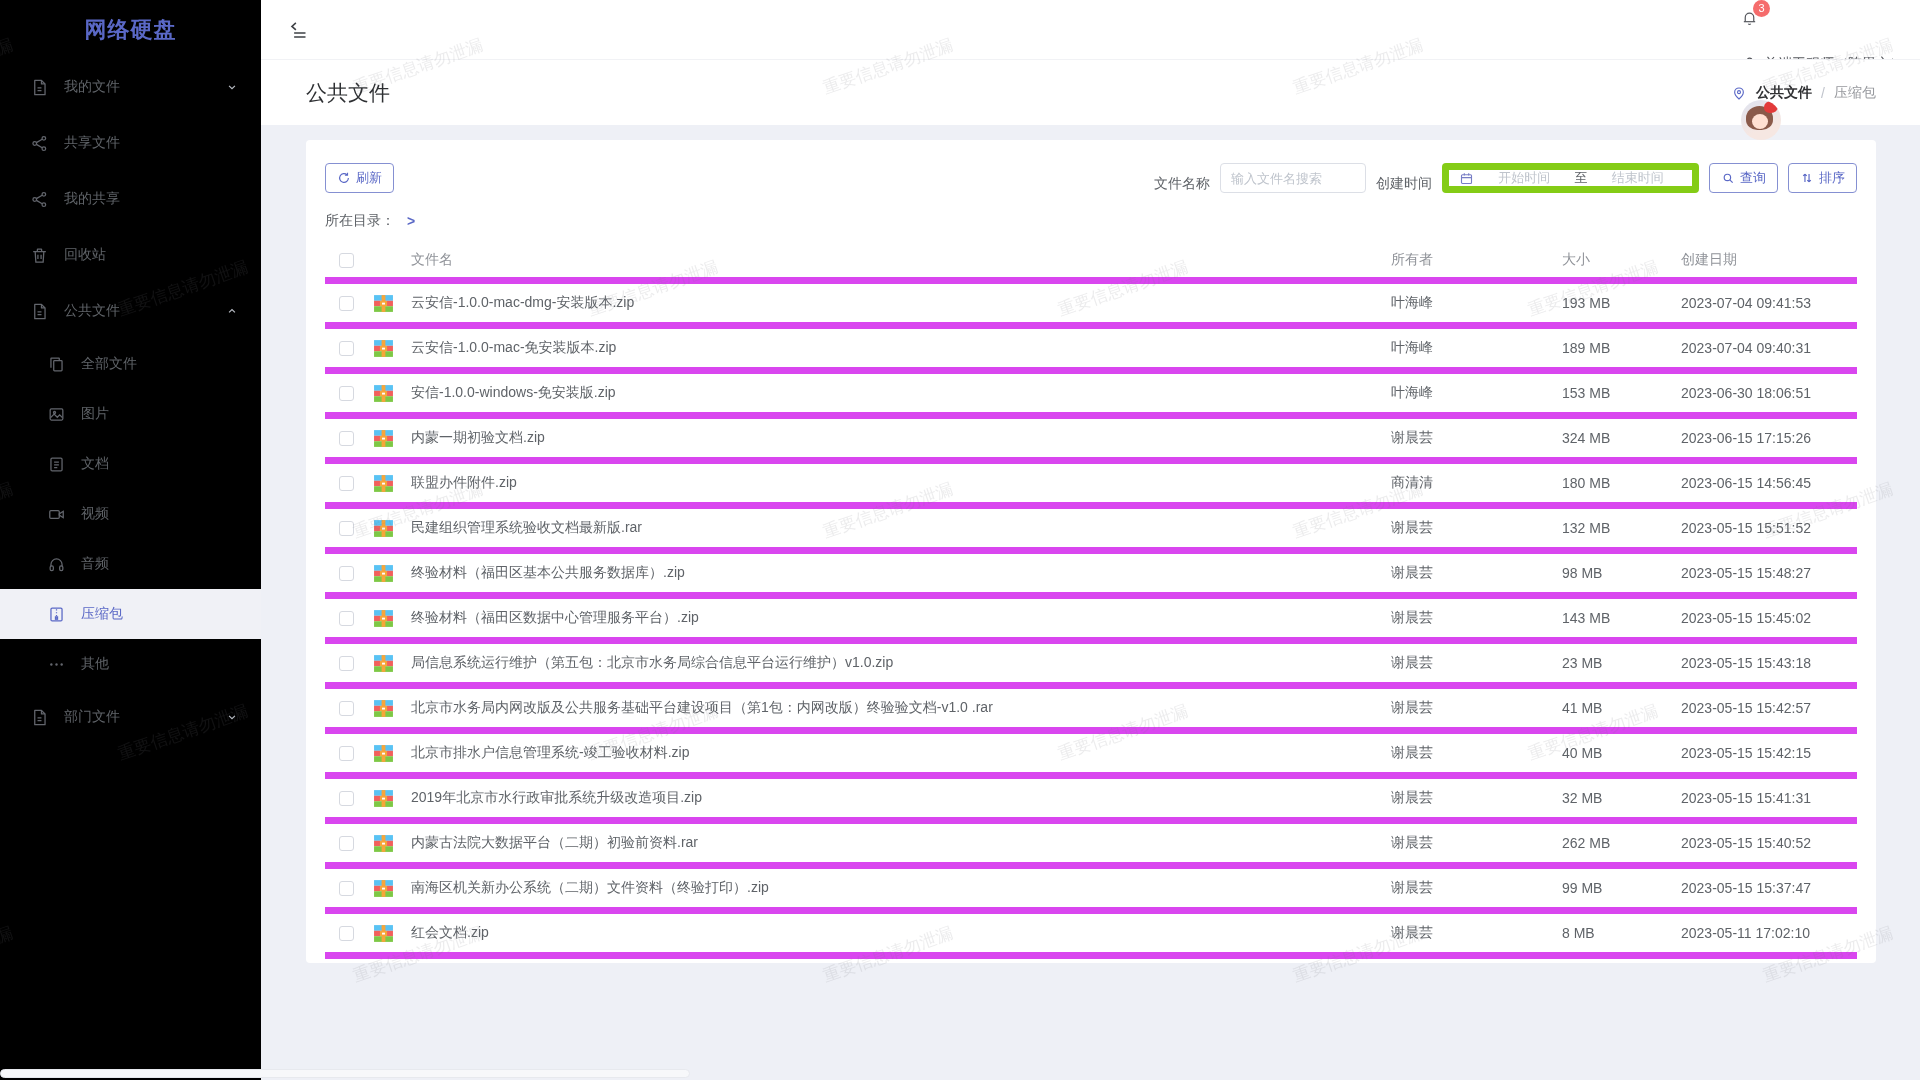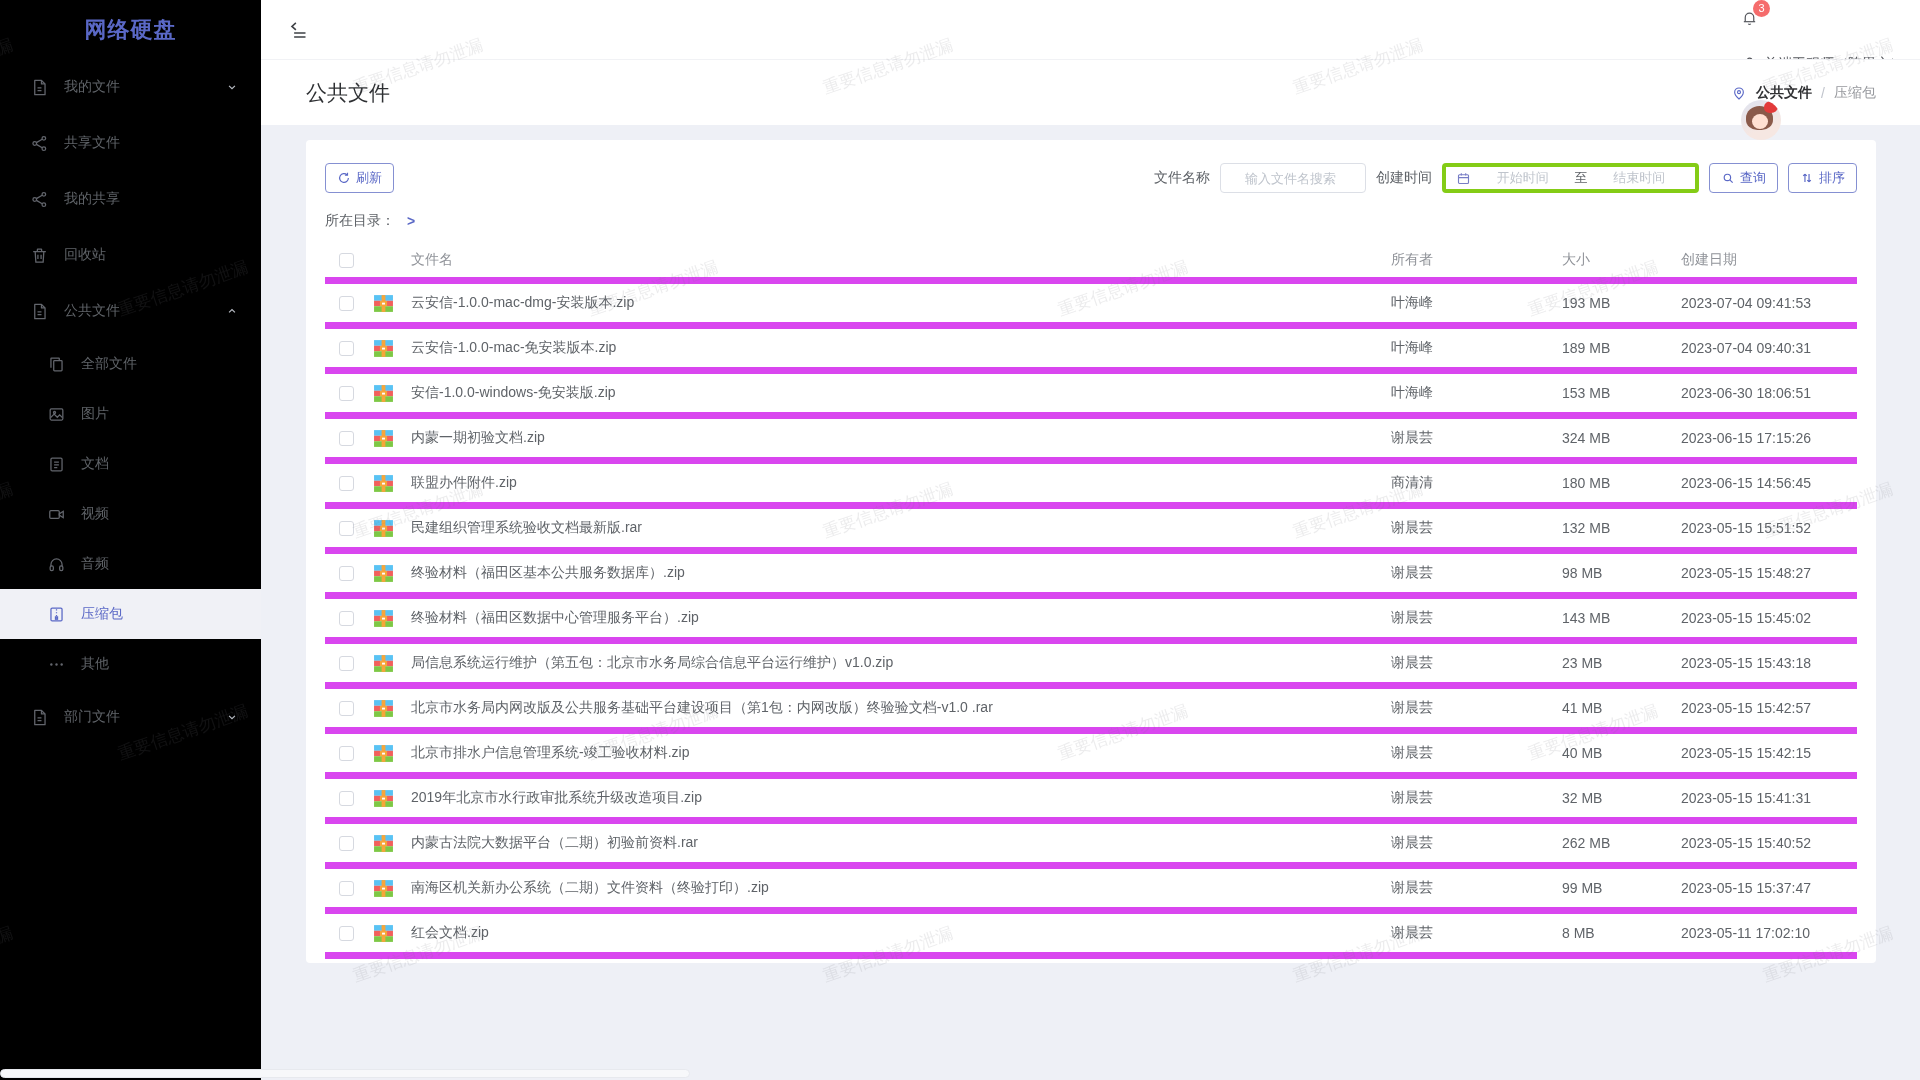--- a/index.html
+++ b/index.html
@@ -40,25 +40,25 @@
   .bc-sep { color:#c0c4cc; }
   .bc-last { color:#96989d; }
 
   .content { flex:1; padding:15px 44px 0 45px; }
   .card { background:#fff; border-radius:4px; height:823px; padding:23px 19px 0 19px; }
 
   
   .toolbar { display:flex; align-items:center; }
   .btn { height:30px; display:inline-flex; align-items:center; gap:5px; padding:0 11px; border:1px solid #8590d2; color:var(--accent); background:#fff; border-radius:4px; font-size:13px; cursor:pointer; white-space:nowrap; }
   .btn .bicon { width:14px; height:14px; }
-  .filters { margin-left:auto; display:flex; align-items:center; gap:10px; }
+  .filters { margin-left:auto; display:flex; align-items:flex-end; gap:10px; }
   .flabel { font-size:14px; color:#5f6368; white-space:nowrap; }
-  .finput { width:146px; height:30px; border:1px solid #dcdfe6; border-radius:4px; padding:0 24px; font-size:13px; color:#15803d; outline:none; font-family:inherit; }
+  .finput { width:146px; height:30px; border:1px solid #dcdfe6; border-radius:4px; padding:0 10px; font-size:13px; color:#15803d; outline:none; font-family:inherit; }
   .finput::placeholder { color:#bfc4cc; }
-  .daterange { width:257px; height:30px; border:4px solid #84cc16; border-radius:4px; display:flex; align-items:center; padding:0 10px; gap:6px; cursor:pointer; }
+  .daterange { width:257px; height:30px; border:7px solid #84cc16; border-radius:4px; display:flex; align-items:center; padding:0 10px; gap:6px; cursor:pointer; }
   .cal-icon { width:15px; height:15px; color:#777dc5; flex-shrink:0; }
   .dr-ph { font-size:13px; color:#bfc4cc; flex:1; text-align:center; white-space:nowrap; }
   .dr-sep { font-size:13px; color:#5f6368; }
 
   .dirrow { margin-top:19px; display:flex; align-items:center; gap:12px; font-size:14px; color:#5f6368; }
   .dir-arrow { color:var(--accent); font-weight:700; font-size:14px; cursor:pointer; }
 
   
   .table { margin-top:13px; }
   .trow { display:grid; grid-template-columns:34px 38px 1fr 171px 119px 176px; align-items:center; height:45px; border-bottom:7px solid #d946ef; padding-left:14px; font-size:14px; color:#5f6368; }

